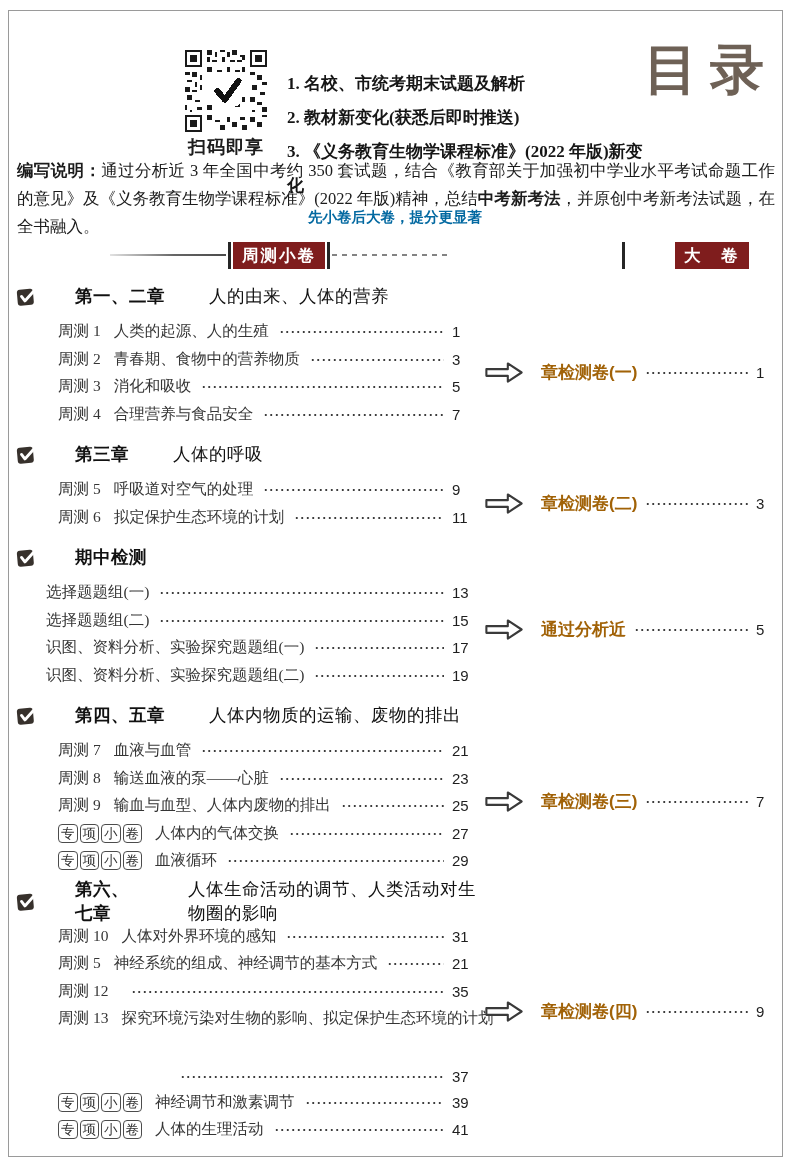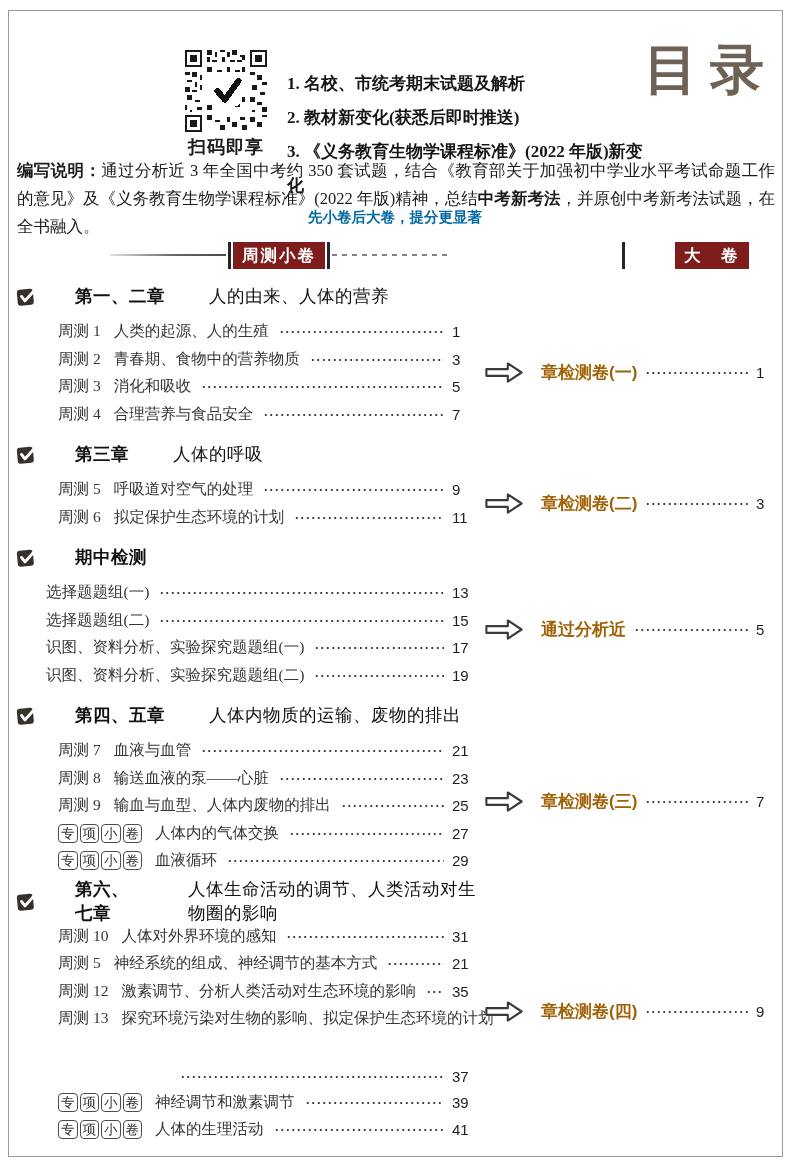--- a/index.html
+++ b/index.html
@@ -344,21 +344,20 @@
           <span class="pg">31</span>
         </div>
         <div class="toc-row">
           <span class="tag">周测 5</span>
           <span class="row-title">神经系统的组成、神经调节的基本方式</span>
           <span class="leader"></span>
           <span class="pg">21</span>
         </div>
         <div class="toc-row">
           <span class="tag">周测 12</span>
-          <span class="row-title">激素调节、分析人类活动对生态环境的影响</span>
           <span class="leader"></span>
           <span class="pg">35</span>
         </div>
         <div class="toc-row">
           <span class="tag">周测 13</span>
           <span class="row-title">探究环境污染对生物的影响、拟定保护生态环境的计划</span>
         </div>
         <div class="toc-row cont">
           <span class="leader"></span>
           <span class="pg">37</span>

